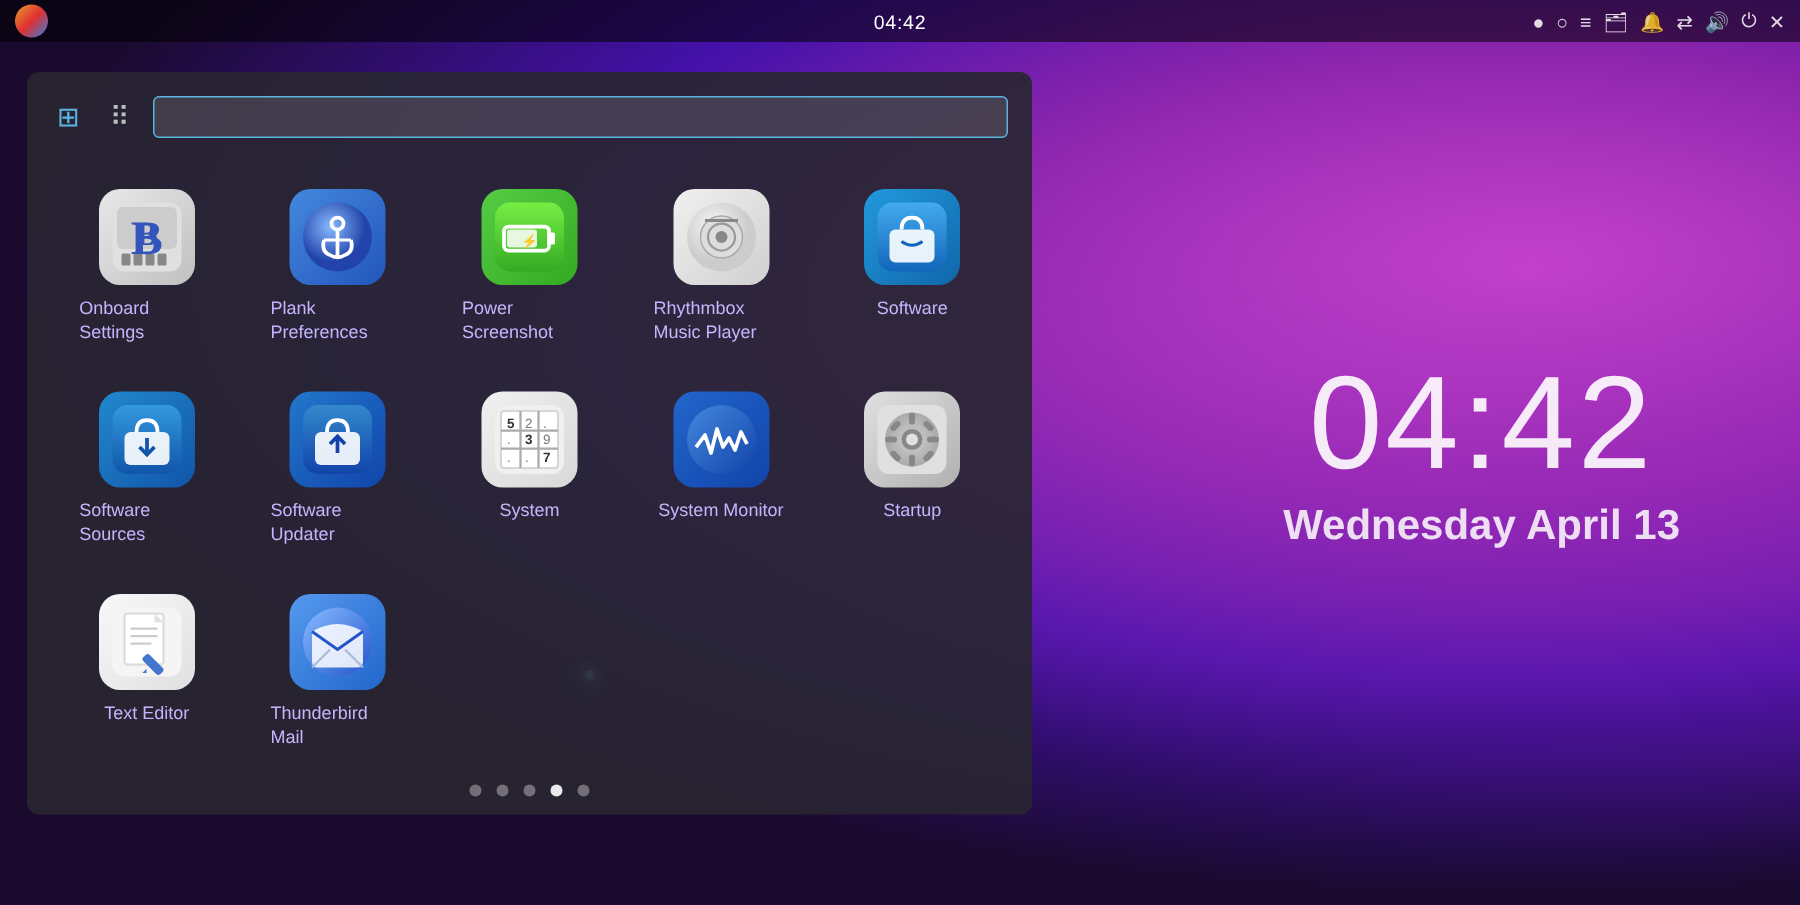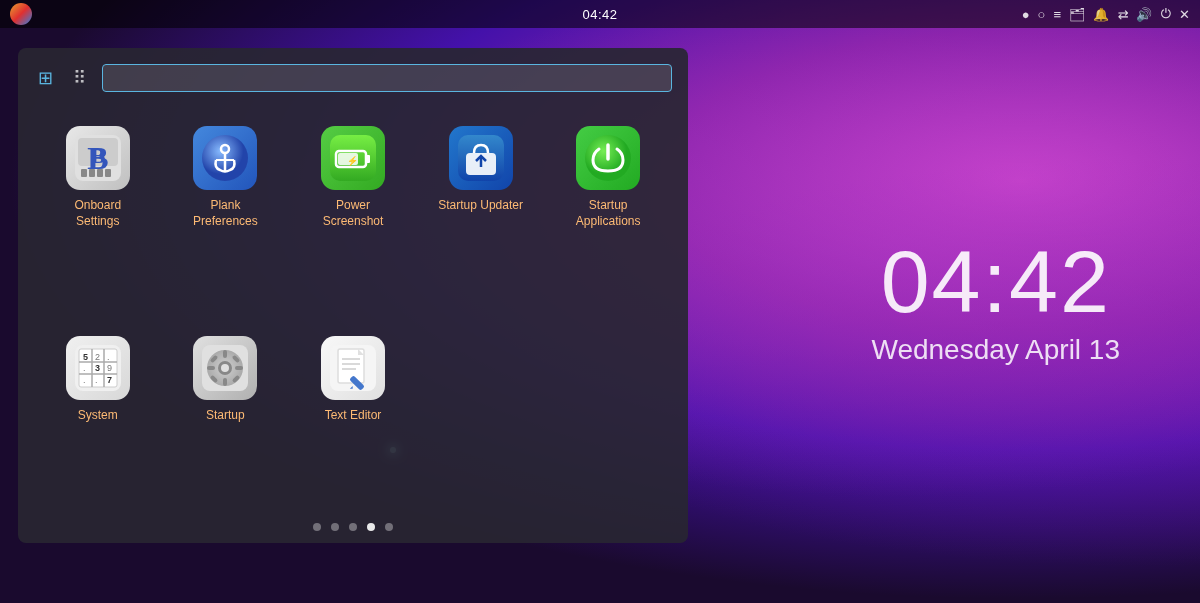--- a/index.html
+++ b/index.html
@@ -141,23 +141,23 @@
       height: 64px;
       border-radius: 14px;
       margin-bottom: 8px;
       display: flex;
       align-items: center;
       justify-content: center;
       font-size: 28px;
       flex-shrink: 0;
     }
     .app-label {
-      color: #fdba74;
+      color: #c4b5fd;
       font-size: 12px;
-      text-align: center;
+      text-align: left;
       line-height: 1.3;
       max-width: 90px;
     }
 
     
     .launcher-dots {
       display: flex;
       justify-content: center;
       gap: 10px;
       margin-top: 10px;
@@ -184,21 +184,21 @@
     .clock-time {
       color: rgba(255,255,255,0.9);
       font-size: 88px;
       font-weight: 200;
       letter-spacing: 2px;
       line-height: 1;
     }
     .clock-date {
       color: rgba(255,255,255,0.85);
       font-size: 28px;
-      font-weight: 400;
+      font-weight: 700;
       margin-top: 8px;
     }
 
     
     .icon-onboard {
       background: linear-gradient(135deg, #e8e8e8, #c0c0c0);
       color: #2266cc;
       font-size: 36px;
       font-weight: bold;
       position: relative;
@@ -349,60 +349,99 @@
           <rect x="8" y="18" width="30" height="16" rx="3" fill="none" stroke="white" stroke-width="2.5"></rect>
           <rect x="38" y="22" width="4" height="8" rx="1" fill="white"></rect>
           <rect x="10" y="20" width="20" height="12" rx="2" fill="white" opacity="0.85"></rect>
           <text x="25" y="31" text-anchor="middle" font-size="9" font-weight="bold" fill="#33aa22">⚡</text>
         </svg>
       </div>
       <span class="app-label">Power Screenshot</span>
     </div>
 
 
-
-
-
+    <div class="app-item">
+      <div class="app-icon icon-rhythmbox">
+        <svg width="50" height="50" viewBox="0 0 50 50">
+          <circle cx="25" cy="25" r="23" fill="url(#rhythmGrad)"></circle>
+          <defs>
+              <radialGradient id="rhythmGrad" cx="40%" cy="35%">
+                <stop offset="0%" stop-color="#f8f8f8"></stop>
+                <stop offset="100%" stop-color="#cccccc"></stop>
+              </radialGradient>
+            </defs>
+          <circle cx="25" cy="25" r="14" fill="#ddd" stroke="#aaa" stroke-width="1"></circle>
+          <circle cx="25" cy="25" r="4" fill="#888"></circle>
+
+          <circle cx="25" cy="25" r="9" fill="none" stroke="#999" stroke-width="1.5"></circle>
+          <line x1="36" y1="14" x2="14" y2="14" stroke="#888" stroke-width="2"></line>
+        </svg>
+      </div>
+      <span class="app-label">Rhythmbox Music Player</span>
+    </div>
+
+
+    <div class="app-item">
+      <div class="app-icon icon-software">
+        <svg width="50" height="50" viewBox="0 0 50 50">
+          <rect x="2" y="2" width="46" height="46" rx="10" fill="url(#softGrad)"></rect>
+          <defs>
+              <linearGradient id="softGrad" x1="0" y1="0" x2="0" y2="1">
+                <stop offset="0%" stop-color="#44aaee"></stop>
+                <stop offset="100%" stop-color="#1166bb"></stop>
+              </linearGradient>
+            </defs>
+
+          <rect x="10" y="20" width="30" height="22" rx="4" fill="white" opacity="0.9"></rect>
+          <path d="M18 20 Q18 12 25 12 Q32 12 32 20" fill="none" stroke="white" stroke-width="2.5"></path>
+          <path d="M18 28 Q25 33 32 28" fill="none" stroke="#1166bb" stroke-width="2"></path>
+        </svg>
+      </div>
+      <span class="app-label">Software</span>
+    </div>
+
+    <div class="app-item">
+      <div class="app-icon icon-sources">
+        <svg width="50" height="50" viewBox="0 0 50 50">
+          <rect x="2" y="2" width="46" height="46" rx="10" fill="url(#srcGrad)"></rect>
+          <defs>
+              <linearGradient id="srcGrad" x1="0" y1="0" x2="0" y2="1">
+                <stop offset="0%" stop-color="#3399dd"></stop>
+                <stop offset="100%" stop-color="#1155aa"></stop>
+              </linearGradient>
+            </defs>
+
+          <rect x="10" y="20" width="30" height="22" rx="4" fill="white" opacity="0.9"></rect>
+          <path d="M18 20 Q18 12 25 12 Q32 12 32 20" fill="none" stroke="white" stroke-width="2.5"></path>
+          <line x1="25" y1="24" x2="25" y2="34" stroke="#1155aa" stroke-width="2.5"></line>
+          <polyline points="20,30 25,35 30,30" fill="none" stroke="#1155aa" stroke-width="2.5"></polyline>
+        </svg>
+      </div>
+      <span class="app-label">Software Sources</span>
+    </div>
 
     <div class="app-item">
       <div class="app-icon icon-updater">
         <svg width="50" height="50" viewBox="0 0 50 50">
           <rect x="2" y="2" width="46" height="46" rx="10" fill="url(#updGrad)"></rect>
           <defs>
               <linearGradient id="updGrad" x1="0" y1="0" x2="0" y2="1">
                 <stop offset="0%" stop-color="#3388cc"></stop>
                 <stop offset="100%" stop-color="#1144aa"></stop>
               </linearGradient>
             </defs>
           <rect x="10" y="20" width="30" height="22" rx="4" fill="white" opacity="0.9"></rect>
           <path d="M18 20 Q18 12 25 12 Q32 12 32 20" fill="none" stroke="white" stroke-width="2.5"></path>
           <line x1="25" y1="34" x2="25" y2="24" stroke="#1144aa" stroke-width="2.5"></line>
           <polyline points="20,28 25,23 30,28" fill="none" stroke="#1144aa" stroke-width="2.5"></polyline>
         </svg>
       </div>
-      <span class="app-label">Startup Updater</span>
-    </div>
-
-    <div class="app-item">
-      <div class="app-icon icon-startup">
-        <svg width="50" height="50" viewBox="0 0 50 50">
-          <circle cx="25" cy="25" r="23" fill="url(#startGrad)"></circle>
-          <defs>
-              <radialGradient id="startGrad" cx="40%" cy="35%">
-                <stop offset="0%" stop-color="#77ee55"></stop>
-                <stop offset="100%" stop-color="#22aa22"></stop>
-              </radialGradient>
-            </defs>
-
-          <path d="M25 12 L25 26" stroke="white" stroke-width="3.5" stroke-linecap="round"></path>
-          <path d="M16 16 Q10 20 10 27 Q10 38 25 38 Q40 38 40 27 Q40 20 34 16" fill="none" stroke="white" stroke-width="3" stroke-linecap="round"></path>
-        </svg>
-      </div>
-      <span class="app-label">Startup Applications</span>
-    </div>
+      <span class="app-label">Software Updater</span>
+    </div>
+
 
     <div class="app-item">
       <div class="app-icon icon-sudoku">
         <svg width="50" height="50" viewBox="0 0 50 50">
           <rect x="2" y="2" width="46" height="46" rx="8" fill="#f0f0f0"></rect>
 
           <rect x="6" y="6" width="38" height="38" rx="2" fill="white" stroke="#ccc" stroke-width="1"></rect>
           <line x1="6" y1="19" x2="44" y2="19" stroke="#aaa" stroke-width="1.5"></line>
           <line x1="6" y1="31" x2="44" y2="31" stroke="#aaa" stroke-width="1.5"></line>
           <line x1="19" y1="6" x2="19" y2="44" stroke="#aaa" stroke-width="1.5"></line>
@@ -414,20 +453,36 @@
           <text x="22" y="28" font-size="9" fill="#333" font-weight="bold">3</text>
           <text x="34" y="28" font-size="9" fill="#777">9</text>
           <text x="10" y="40" font-size="9" fill="#777">.</text>
           <text x="22" y="40" font-size="9" fill="#777">.</text>
           <text x="34" y="40" font-size="9" fill="#333" font-weight="bold">7</text>
         </svg>
       </div>
       <span class="app-label">System</span>
     </div>
 
+    <div class="app-item">
+      <div class="app-icon icon-sysmon">
+        <svg width="50" height="50" viewBox="0 0 50 50">
+          <circle cx="25" cy="25" r="23" fill="url(#sysGrad)"></circle>
+          <defs>
+              <linearGradient id="sysGrad" x1="0" y1="0" x2="1" y2="1">
+                <stop offset="0%" stop-color="#4488dd"></stop>
+                <stop offset="100%" stop-color="#1144aa"></stop>
+              </linearGradient>
+            </defs>
+
+          <polyline points="8,30 14,22 18,34 22,18 26,30 30,24 34,32 38,20 42,28" fill="none" stroke="white" stroke-width="2.5" stroke-linejoin="round"></polyline>
+        </svg>
+      </div>
+      <span class="app-label">System Monitor</span>
+    </div>
 
     <div class="app-item">
       <div class="app-icon icon-texdoc">
         <svg width="50" height="50" viewBox="0 0 50 50">
           <rect x="2" y="2" width="46" height="46" rx="8" fill="#e0e0e0"></rect>
 
           <circle cx="25" cy="25" r="18" fill="url(#texGrad)"></circle>
           <defs>
               <radialGradient id="texGrad">
                 <stop offset="0%" stop-color="#d0d0d0"></stop>
@@ -461,20 +516,40 @@
           <line x1="14" y1="21" x2="32" y2="21" stroke="#ccc" stroke-width="1.5"></line>
           <line x1="14" y1="26" x2="28" y2="26" stroke="#ccc" stroke-width="1.5"></line>
 
           <rect x="26" y="32" width="6" height="16" rx="2" fill="#4477cc" transform="rotate(-45 29 40)"></rect>
           <polygon points="22,44 24,46 26,44" fill="#4477cc" transform="rotate(-45 24 45)"></polygon>
         </svg>
       </div>
       <span class="app-label">Text Editor</span>
     </div>
 
+    <div class="app-item">
+      <div class="app-icon icon-thunderbird">
+        <svg width="50" height="50" viewBox="0 0 50 50">
+          <circle cx="25" cy="25" r="23" fill="url(#tbGrad)"></circle>
+          <defs>
+              <linearGradient id="tbGrad" x1="0" y1="0" x2="1" y2="1">
+                <stop offset="0%" stop-color="#88bbff"></stop>
+                <stop offset="100%" stop-color="#2255cc"></stop>
+              </linearGradient>
+            </defs>
+
+          <path d="M8 18 Q25 8 42 18 L42 38 Q42 42 38 42 L12 42 Q8 42 8 38 Z" fill="white" opacity="0.85"></path>
+          <polyline points="8,18 25,30 42,18" fill="none" stroke="#2255cc" stroke-width="2"></polyline>
+
+          <line x1="8" y1="42" x2="20" y2="30" stroke="#aabbdd" stroke-width="1.5"></line>
+          <line x1="42" y1="42" x2="30" y2="30" stroke="#aabbdd" stroke-width="1.5"></line>
+        </svg>
+      </div>
+      <span class="app-label">Thunderbird Mail</span>
+    </div>
 
   </div>
 
   <div class="launcher-dots">
     <div class="dot"></div>
     <div class="dot"></div>
     <div class="dot"></div>
     <div class="dot active"></div>
     <div class="dot"></div>
   </div>

